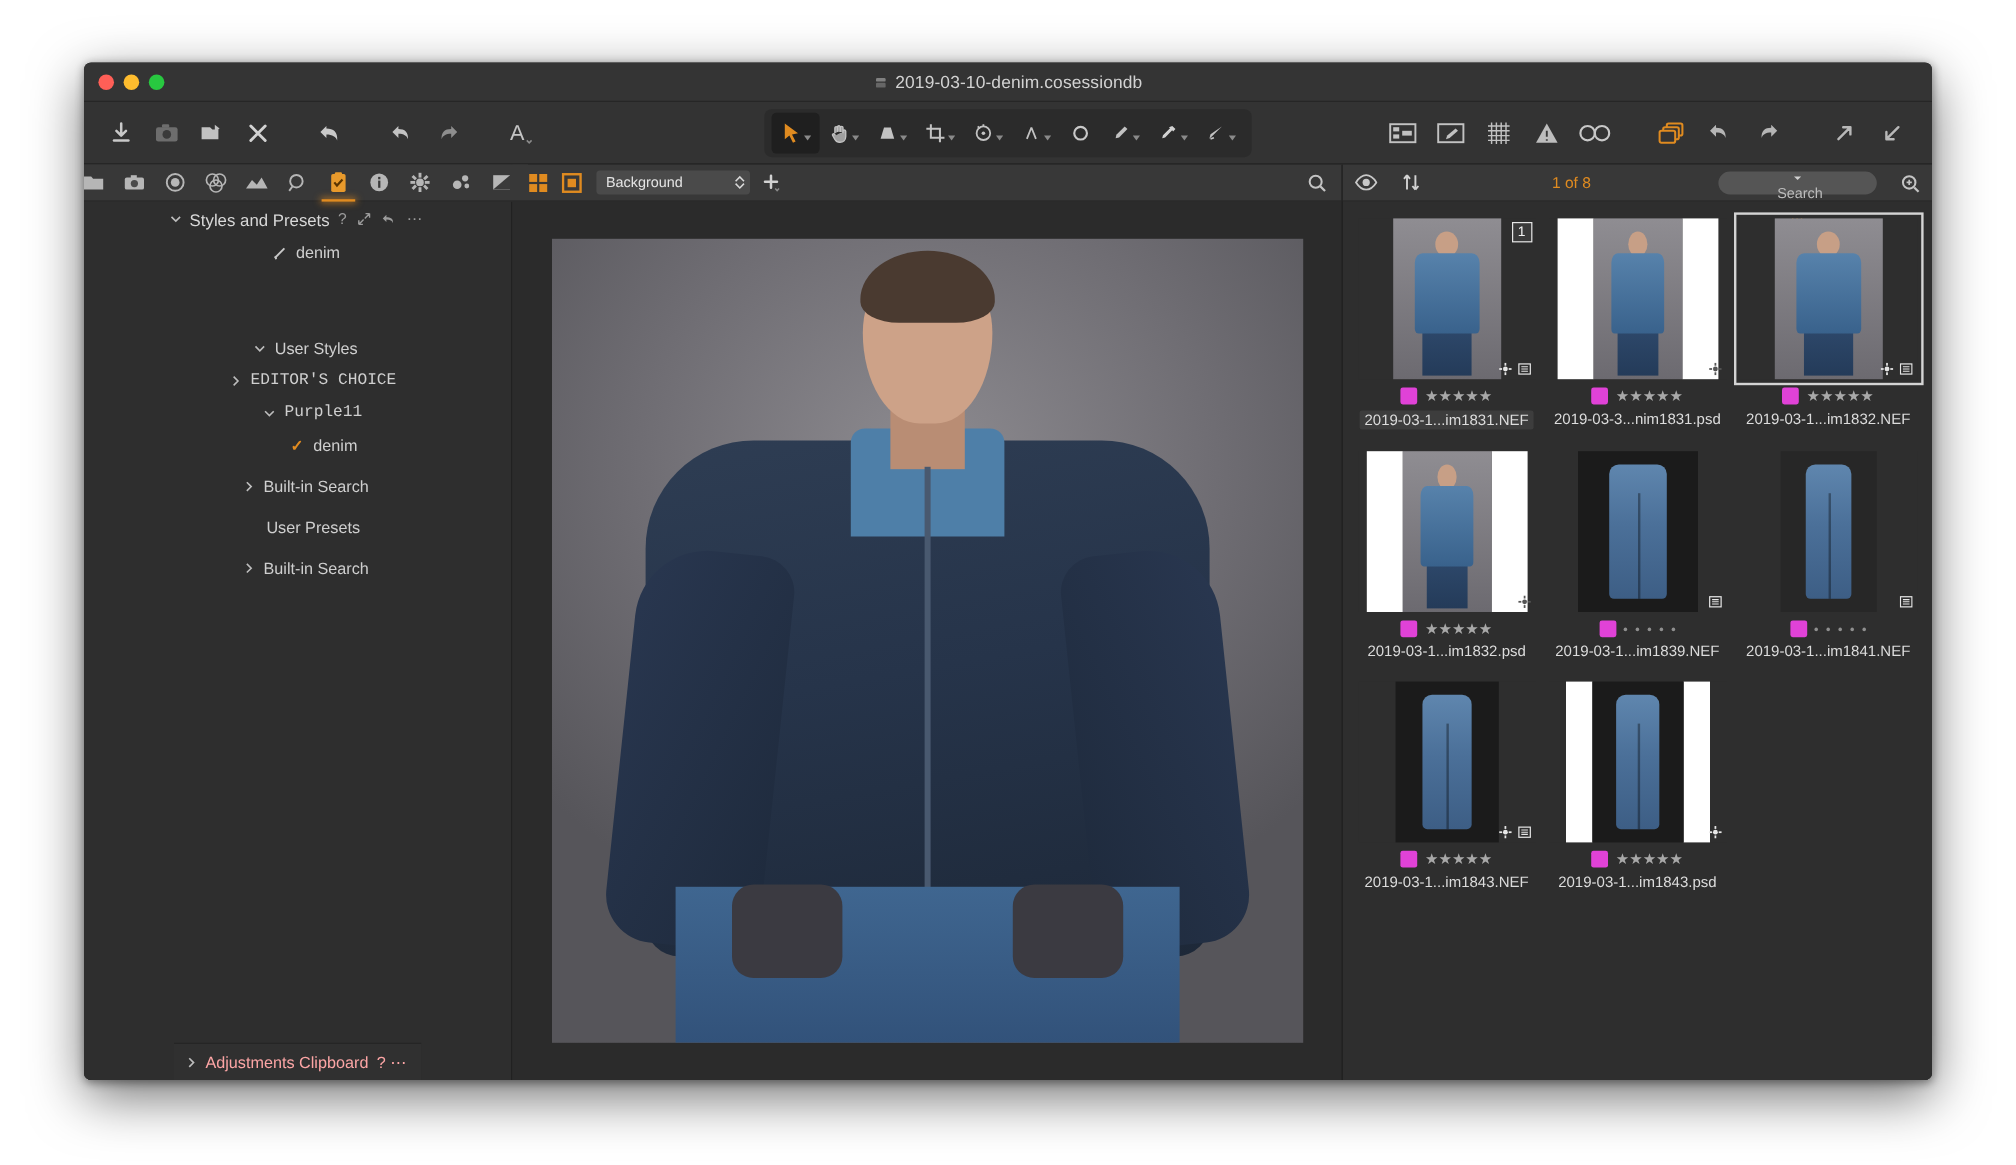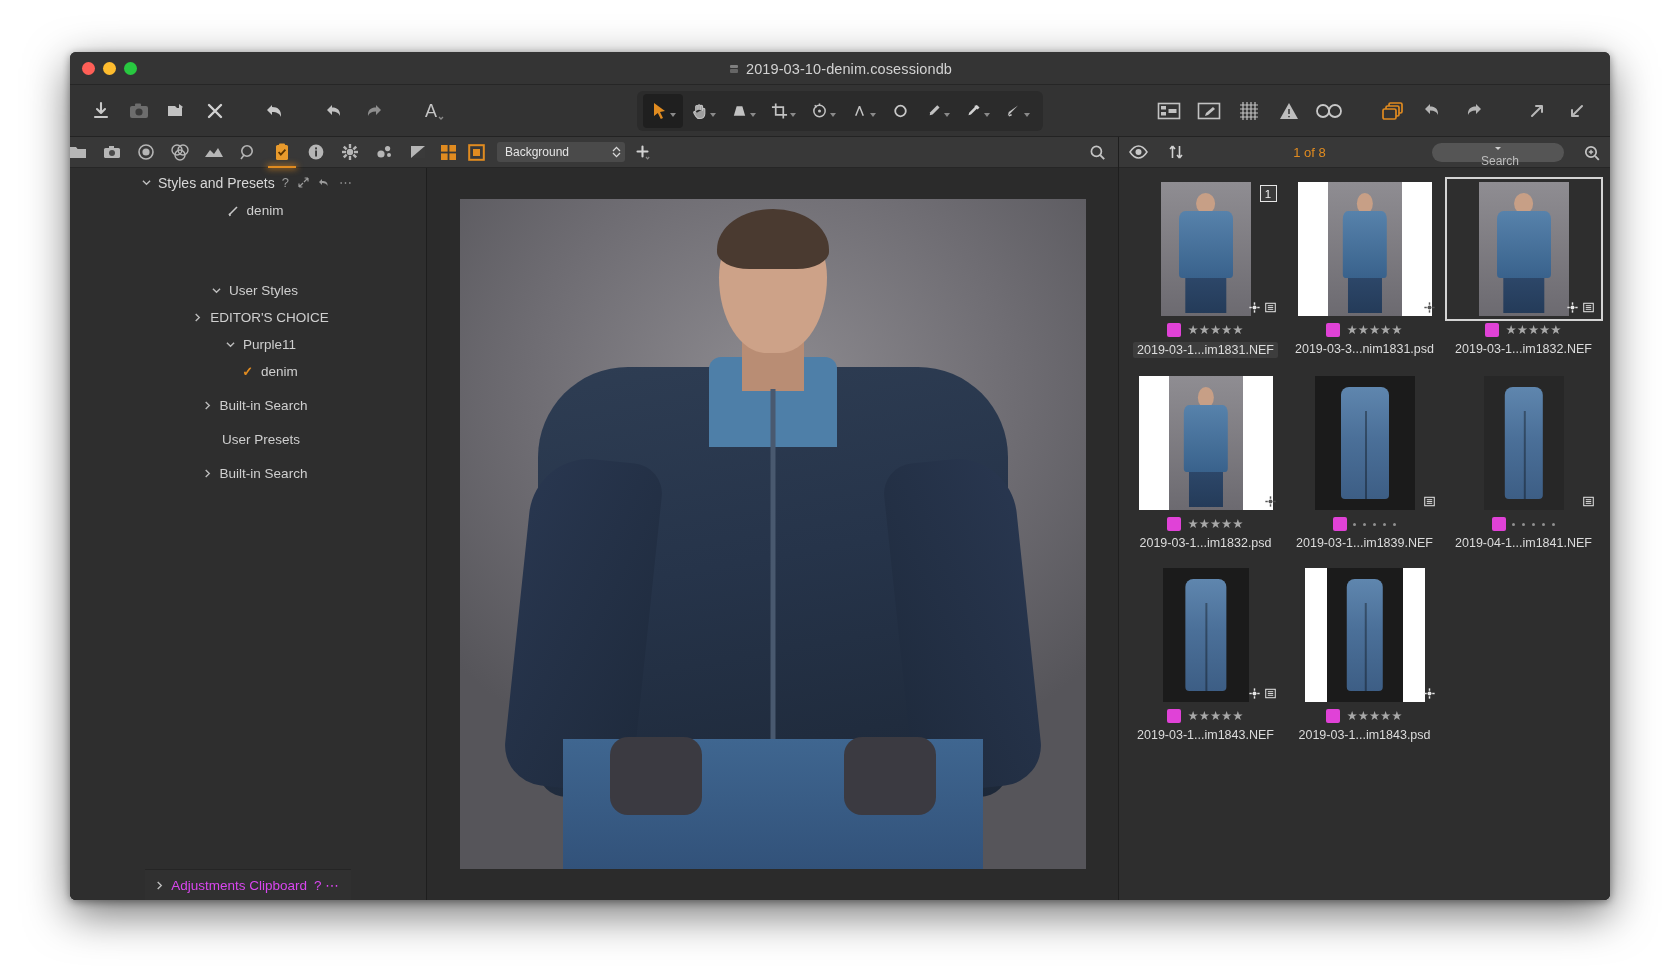--- a/index.html
+++ b/index.html
@@ -75,28 +75,28 @@
   .panel-header {
     height: 29px; display:flex; align-items:center; padding: 0 12px 0 10px;
     color:#d8d8d8; font-size: 14px; gap:7px;
   }
   .panel-header .hdr-actions{ margin-left:auto; display:flex; align-items:center; gap:9px; color:#9b9b9b; font-size:13px;}
   .chev { width: 9px; height:9px; flex:0 0 auto; }
   .row {
     height: 27px; display:flex; align-items:center; gap: 8px;
     padding-left: 14px; color:#cfcfcf; font-size: 13.5px;
   }
-  .row.indent1 { padding-left: 26px; }
+  .row.indent1 { padding-left: 26px; font-family: Liberation Mono, monospace; }
   .row.indent2 { padding-left: 44px; }
   .divider { height:1px; background:#3a3a3a; margin: 3px 12px; }
   .spacer-block{ height: 46px; }
   .lp-bottom {
     margin-top:auto; height: 31px; background:#303030; border-top:1px solid #252525;
     display:flex; align-items:center; padding: 0 12px 0 10px; gap: 7px;
-    color:#d946ef; font-size:13.5px;
+    color:#fca5a5; font-size:13.5px;
   }
   .check { color:#e08b20; font-weight:bold; font-size:13px;}
   
   .viewer { flex:1 1 auto; display:flex; flex-direction:column; min-width:0; background:#2b2b2b;}
   .viewer-bar {
     height:31px; background:#383838; display:flex; align-items:center; gap:6px;
     padding: 0 10px; border-bottom:1px solid #262626;
   }
   .vb-icon{ width:22px;height:22px;display:flex;align-items:center;justify-content:center;}
   .bg-select {
@@ -818,21 +818,21 @@
           <div class="meta">
             <div class="swatch"></div>
             <div class="dots">
                 <i class="dot"></i>
                 <i class="dot"></i>
                 <i class="dot"></i>
                 <i class="dot"></i>
                 <i class="dot"></i>
               </div>
           </div>
-          <div class="fname">2019-04-1...im1841.NEF</div>
+          <div class="fname">2019-03-1...im1841.NEF</div>
         </div>
 
         <div class="cell">
           <div class="thumb">
             <div class="tpic" style="width:86px">
               <div class="pic mini-jeans" style="width:86px">
                   <div class="jeans-shape"></div>
                 </div>
             </div>
             <div class="thumb-icons">

